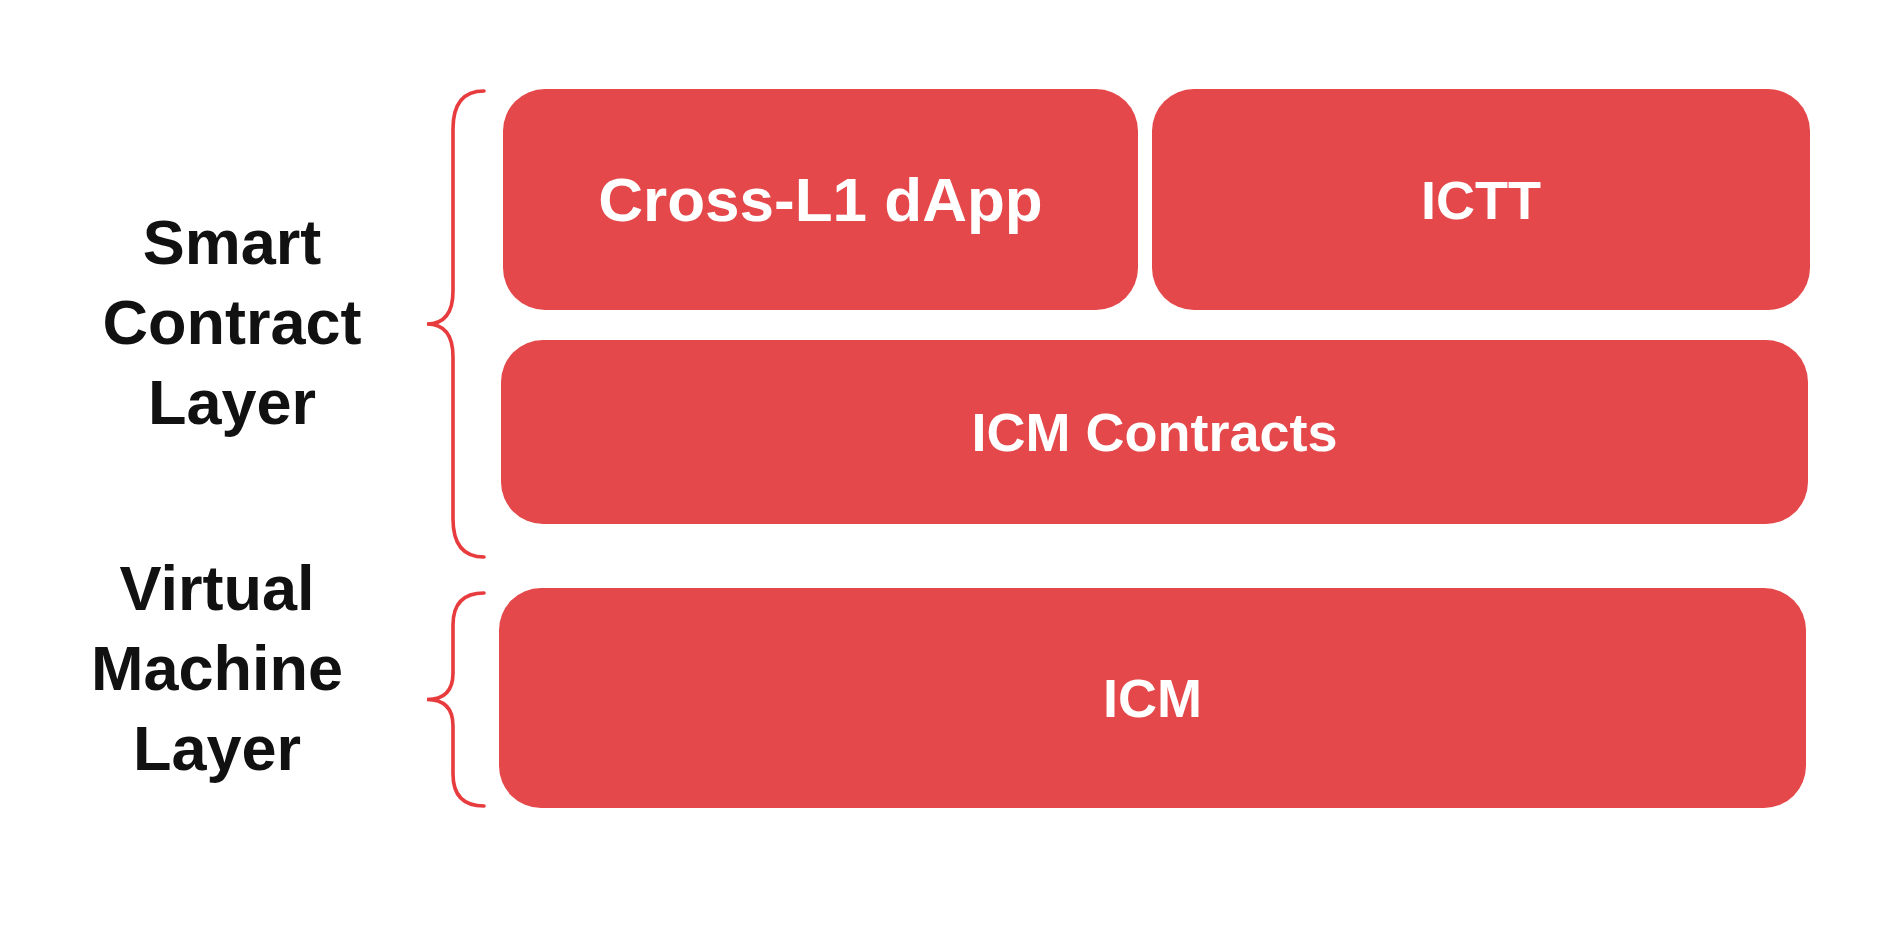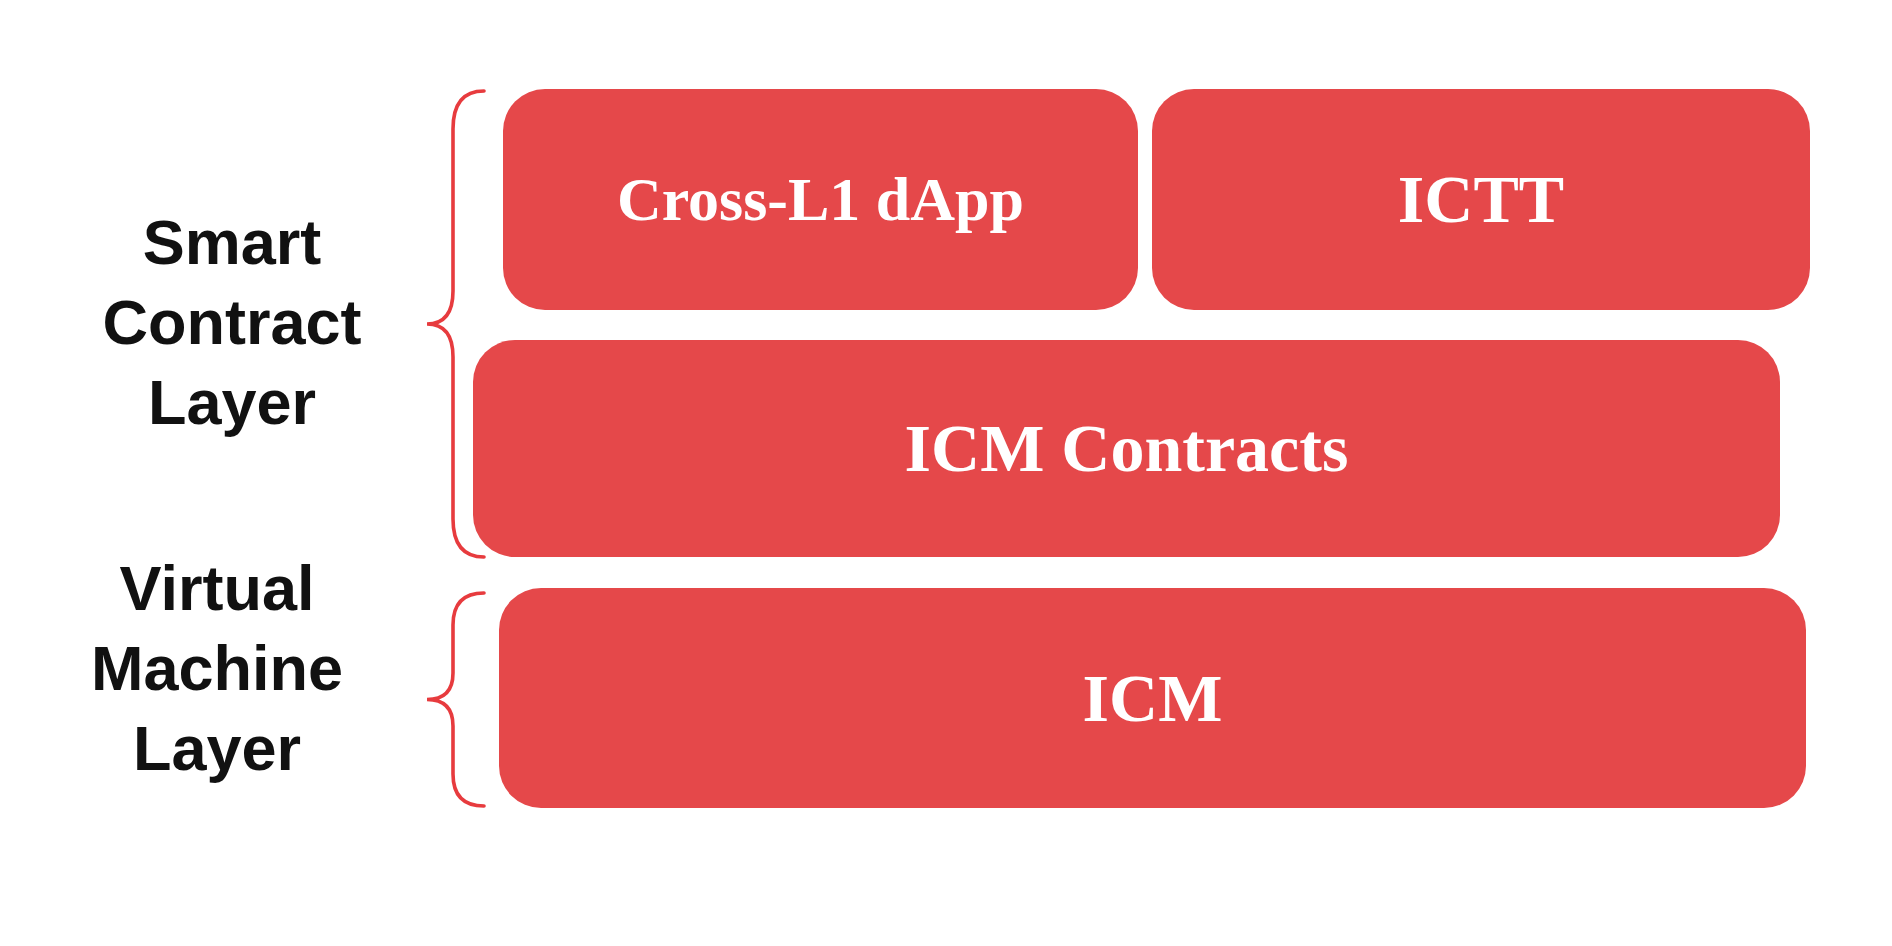--- a/index.html
+++ b/index.html
@@ -50,27 +50,26 @@
     border-radius: 42px;
     display: flex;
     align-items: center;
     justify-content: center;
   }
   .box-label {
     color: var(--box-text);
     font-weight: 700;
     text-align: right;
     letter-spacing: 0px;
-    font-family: Liberation Serif, serif;
   }
   .box-text-md { font-size: 62px; }
-  .box-text-lg { font-size: 68px; }
+  .box-text-lg { font-size: 54px; }
   #box-cross-l1-dapp { left: 503px; top:  89px; width:  635px; height: 221px; }
   #box-ictt          { left: 1152px; top:  89px; width:  658px; height: 221px; }
-  #box-icm-contracts { left: 473px; top: 340px; width: 1307px; height: 217px; }
+  #box-icm-contracts { left: 501px; top: 340px; width: 1307px; height: 184px; }
   #box-icm           { left: 499px; top: 588px; width: 1307px; height: 220px; }
 </style>
 </head>
 <body>
 
 <div class="canvas">
 
   <div class="layer-label" id="label-smart">Smart
 Contract
 Layer</div>

